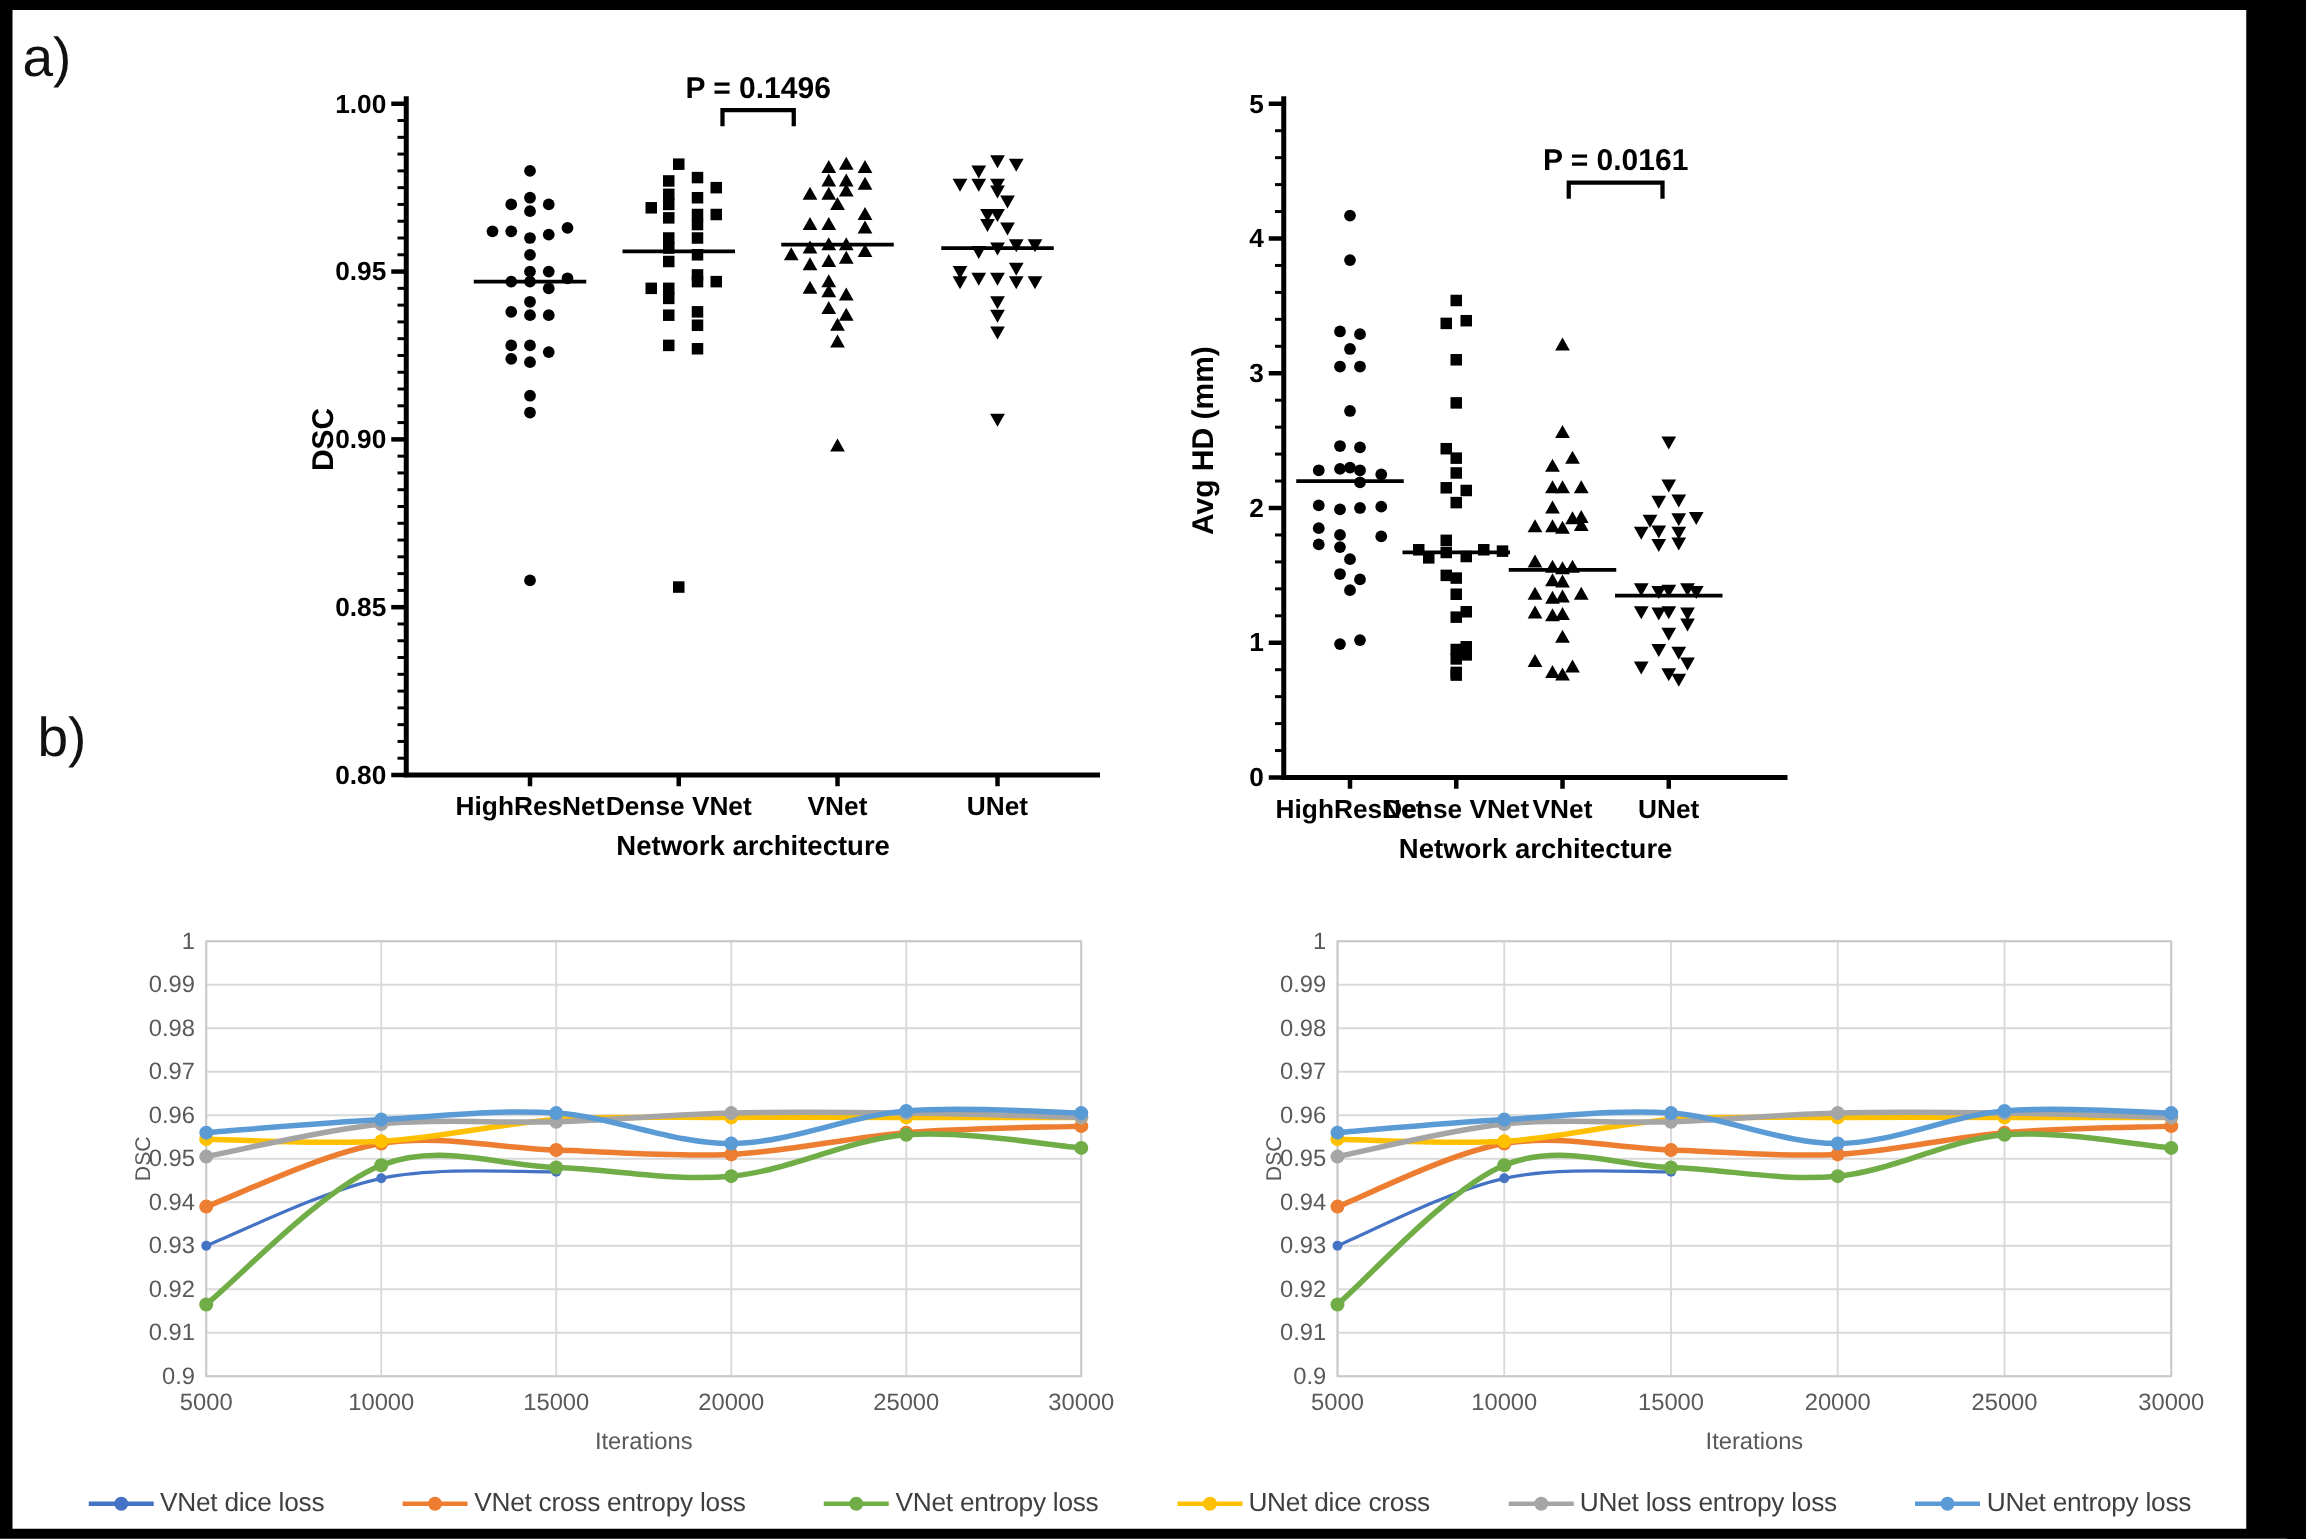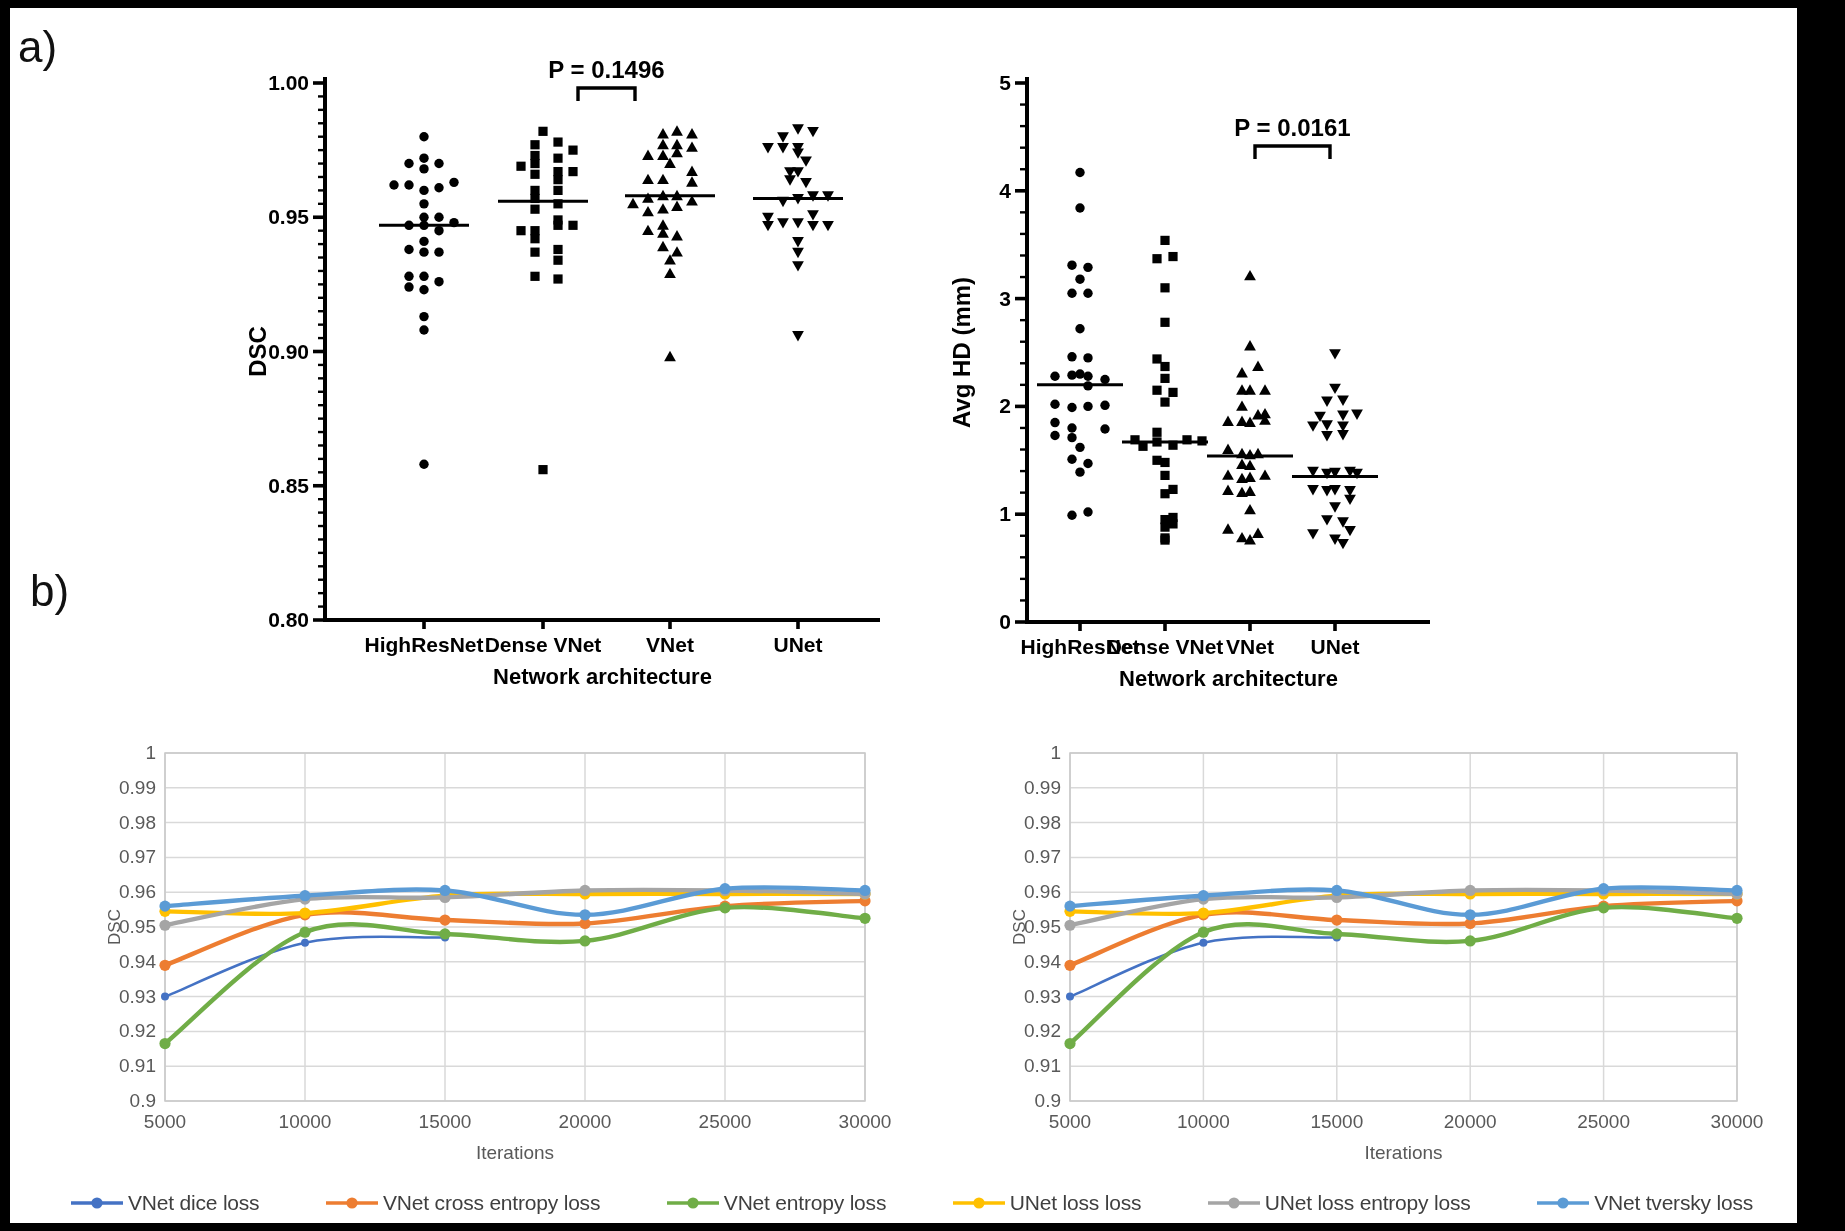--- a/index.html
+++ b/index.html
@@ -563,30 +563,30 @@
           <line x1="1" y1="7" x2="53" y2="7" stroke="#70AD47" stroke-width="3.6"></line>
           <circle cx="27" cy="7" r="5.6" fill="#70AD47"></circle>
         </svg>
         <span class="legend-label">VNet entropy loss</span>
       </div>
       <div class="legend-item">
         <svg width="54" height="14" style="position: static;">
           <line x1="1" y1="7" x2="53" y2="7" stroke="#FFC000" stroke-width="3.6"></line>
           <circle cx="27" cy="7" r="5.6" fill="#FFC000"></circle>
         </svg>
-        <span class="legend-label">UNet loss loss</span>
+        <span class="legend-label">UNet dice cross</span>
       </div>
       <div class="legend-item">
         <svg width="54" height="14" style="position: static;">
           <line x1="1" y1="7" x2="53" y2="7" stroke="#A5A5A5" stroke-width="3.6"></line>
           <circle cx="27" cy="7" r="5.6" fill="#A5A5A5"></circle>
         </svg>
         <span class="legend-label">UNet loss entropy loss</span>
       </div>
       <div class="legend-item">
         <svg width="54" height="14" style="position: static;">
           <line x1="1" y1="7" x2="53" y2="7" stroke="#5B9BD5" stroke-width="3.6"></line>
           <circle cx="27" cy="7" r="5.6" fill="#5B9BD5"></circle>
         </svg>
-        <span class="legend-label">VNet tversky loss</span>
+        <span class="legend-label">UNet entropy loss</span>
       </div>
     </div>
 </div>
 
 </body></html>

